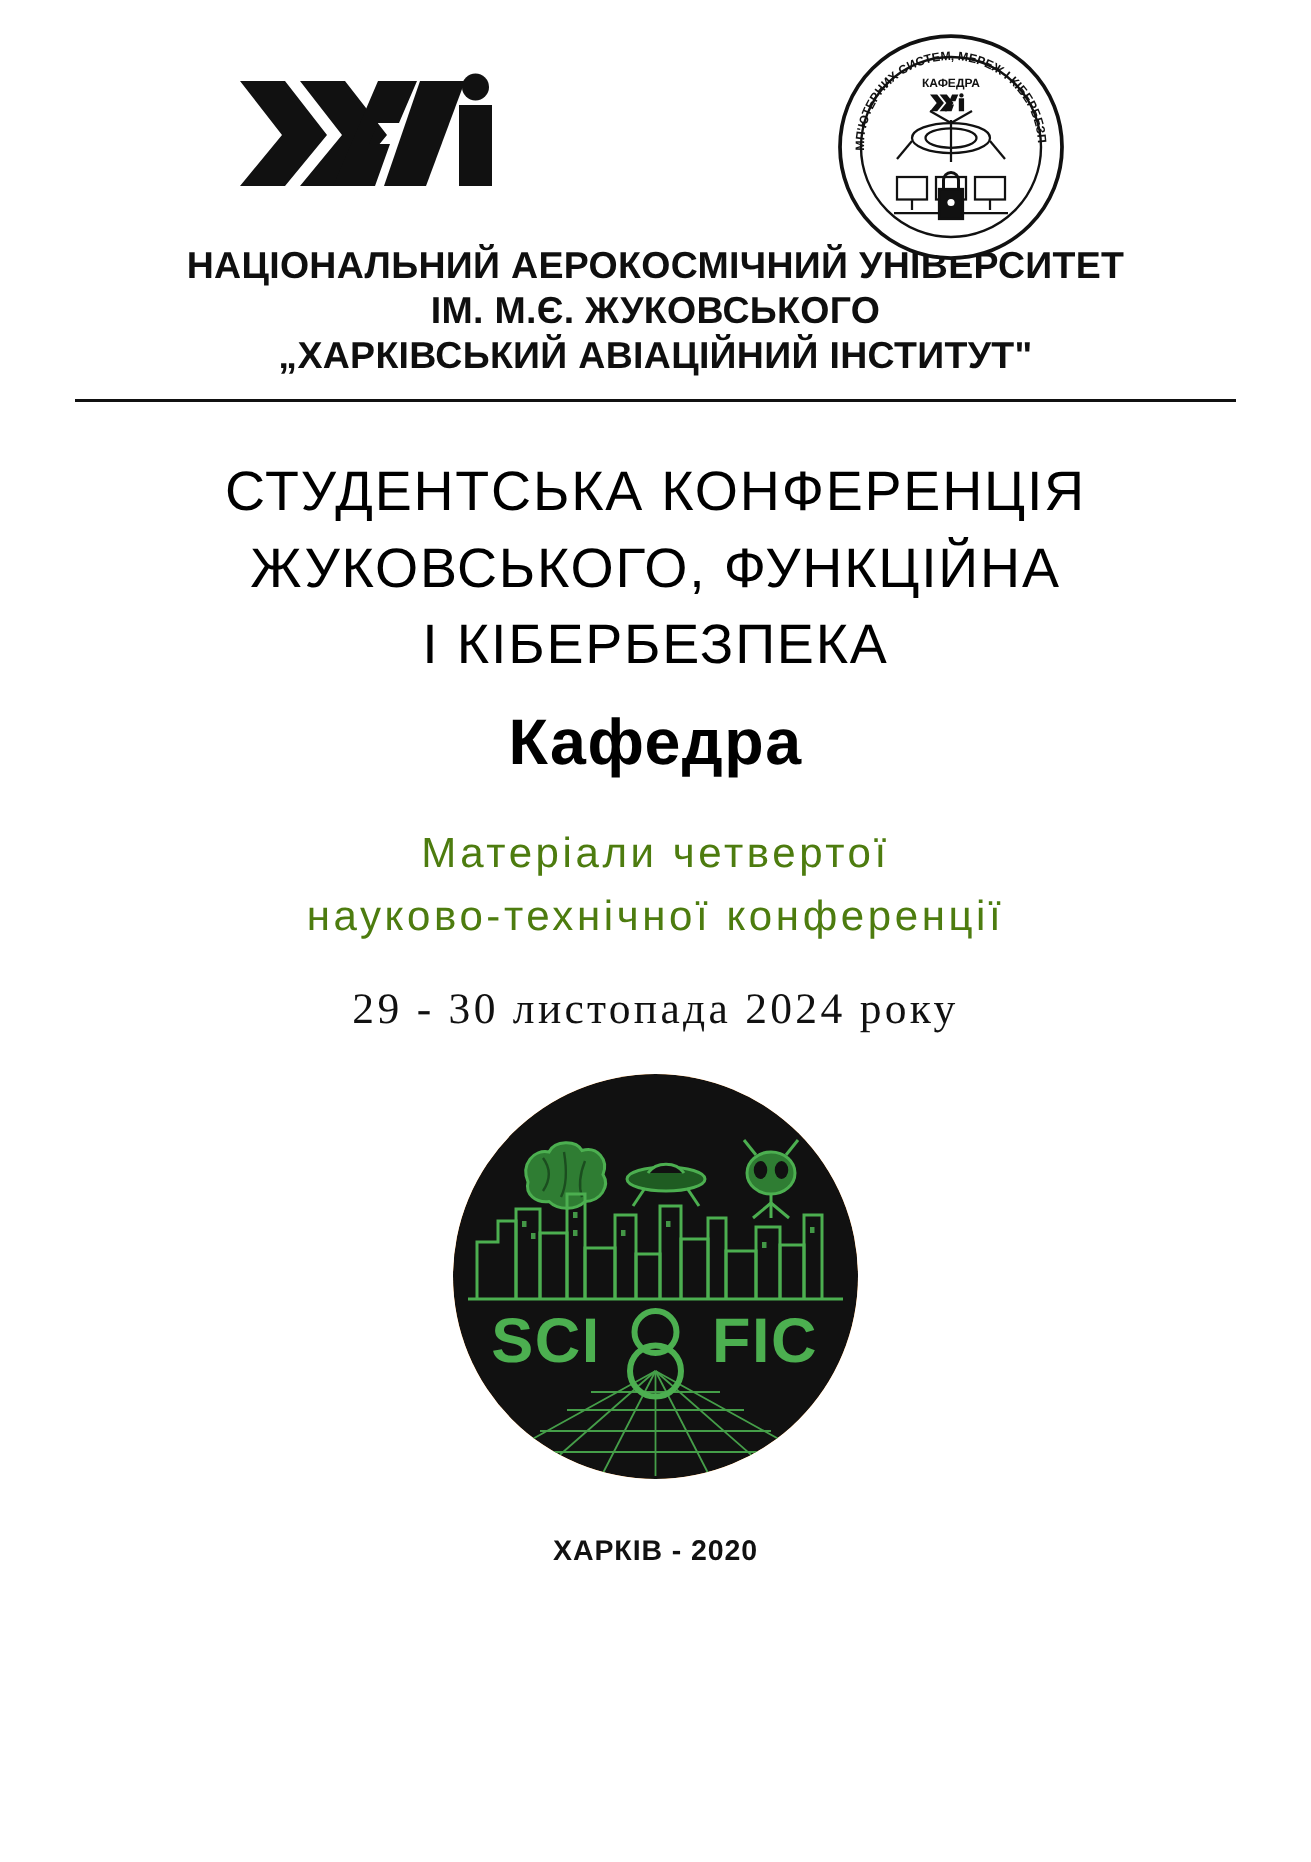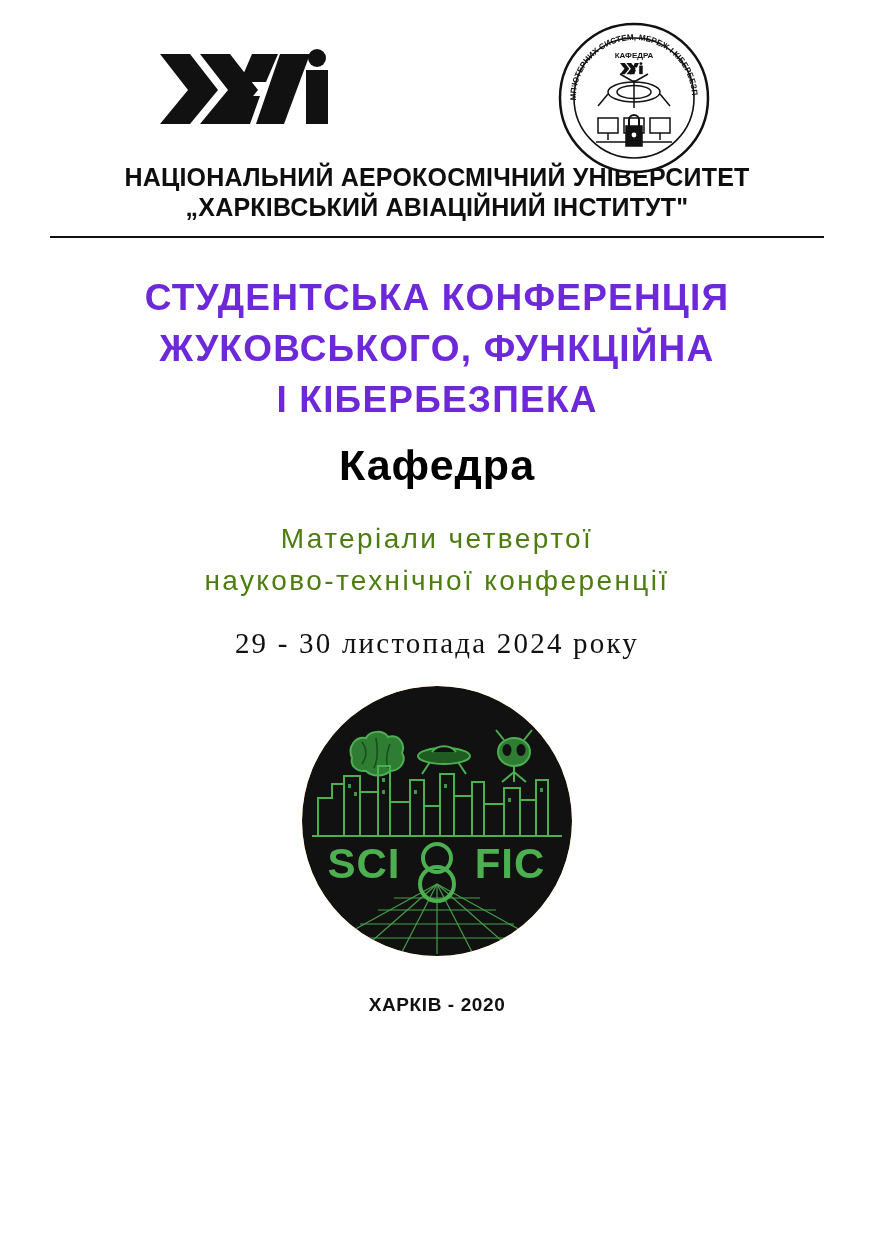--- a/index.html
+++ b/index.html
@@ -71,25 +71,25 @@
     background: #111;
     width: 100%;
   }
 
   
   .title-block {
     text-align: center;
     margin-top: 34px;
   }
   .title-line {
-    font-weight: bold;
+    font-weight: normal;
     font-size: 37px;
     line-height: 1.38;
     letter-spacing: 1.2px;
-    color: #6d28d9;
+    color: #000000;
   }
   .acronym {
     font-weight: bold;
     font-size: 43px;
     letter-spacing: 1px;
     margin-top: 16px;
     color: #000;
   }
 
   
@@ -199,20 +199,21 @@
           <rect x="68" y="104" width="16" height="20" fill="#111"></rect>
           <path d="M 71,104 v -6 a 5,5 0 0 1 10,0 v 6" stroke="#111" stroke-width="2"></path>
           <circle cx="76" cy="113" r="2.4" fill="#fff" stroke="none"></circle>
         </g>
       </svg>
     </span>
   </div>
 
   <div class="univ-block">
     <div class="univ-line">НАЦІОНАЛЬНИЙ АЕРОКОСМІЧНИЙ УНІВЕРСИТЕТ</div>
+    <div class="univ-line">ІМ. М.Є. ЖУКОВСЬКОГО</div>
     <div class="univ-line">„ХАРКІВСЬКИЙ АВІАЦІЙНИЙ ІНСТИТУТ"</div>
   </div>
 
   <div class="rule"></div>
 
   <div class="title-block">
     <div class="title-line">СТУДЕНТСЬКА КОНФЕРЕНЦІЯ</div>
     <div class="title-line">ЖУКОВСЬКОГО, ФУНКЦІЙНА</div>
     <div class="title-line">І КІБЕРБЕЗПЕКА</div>
     <div class="acronym">Кафедра</div>

